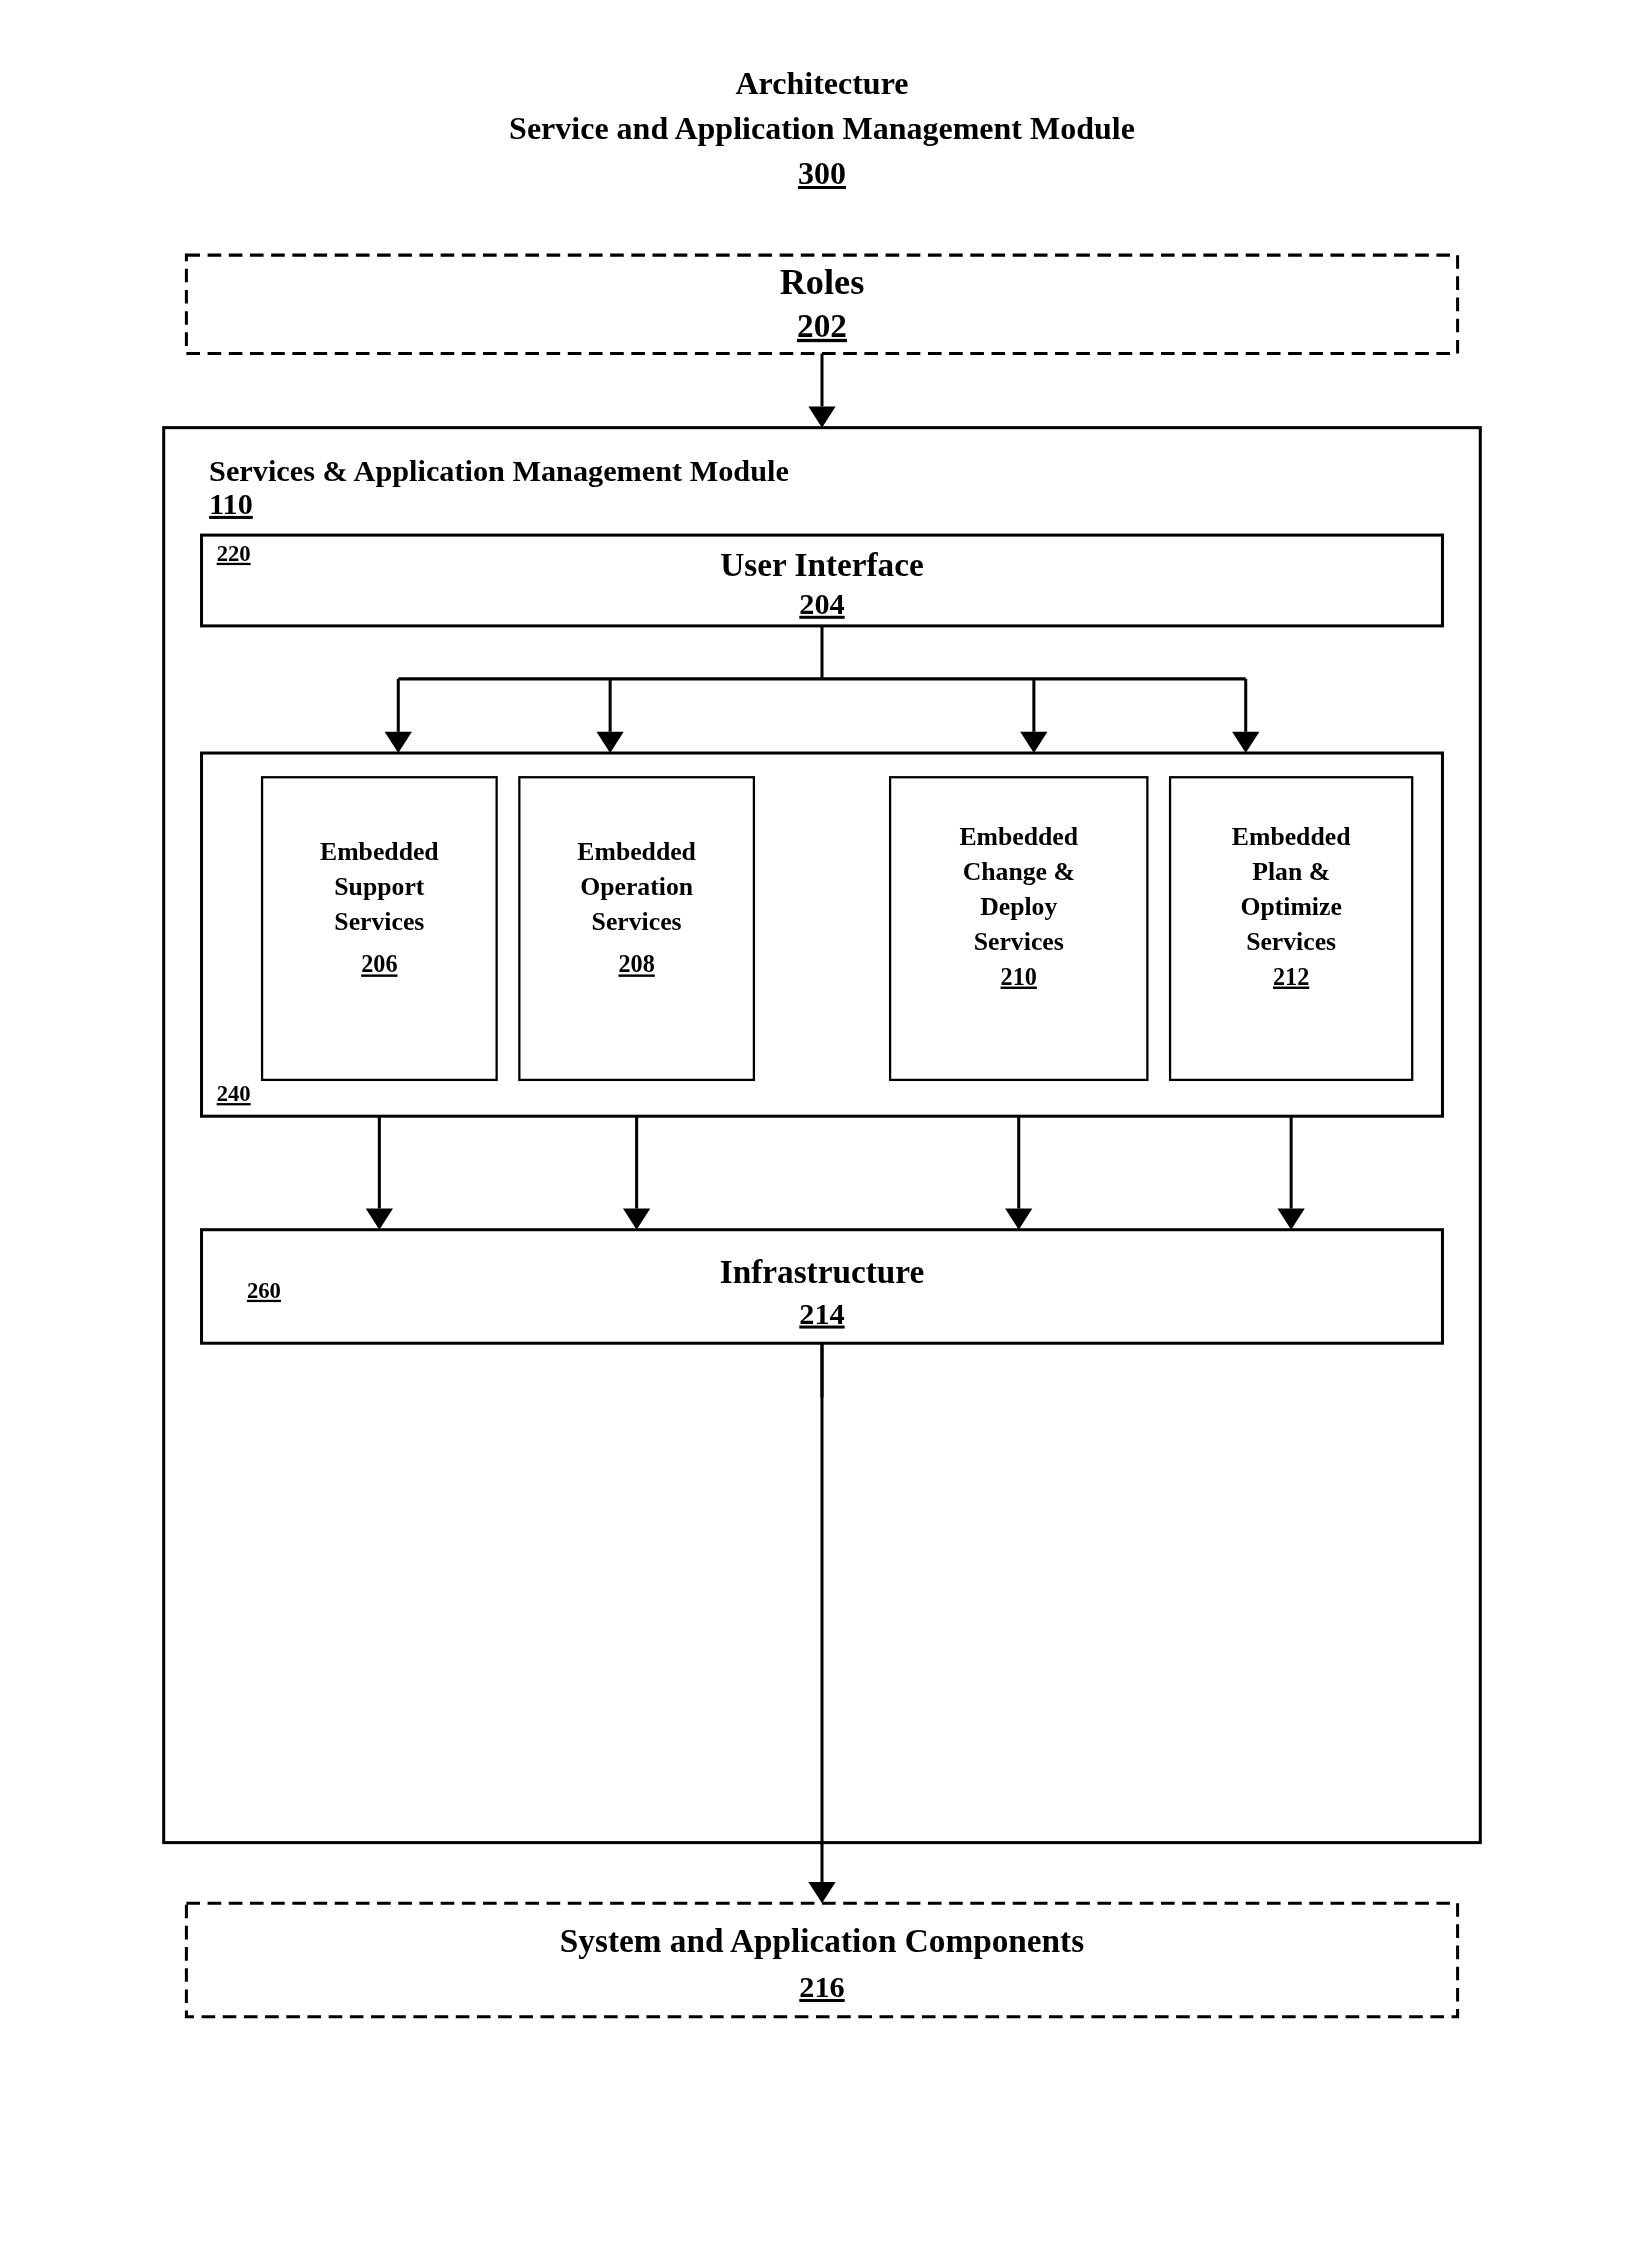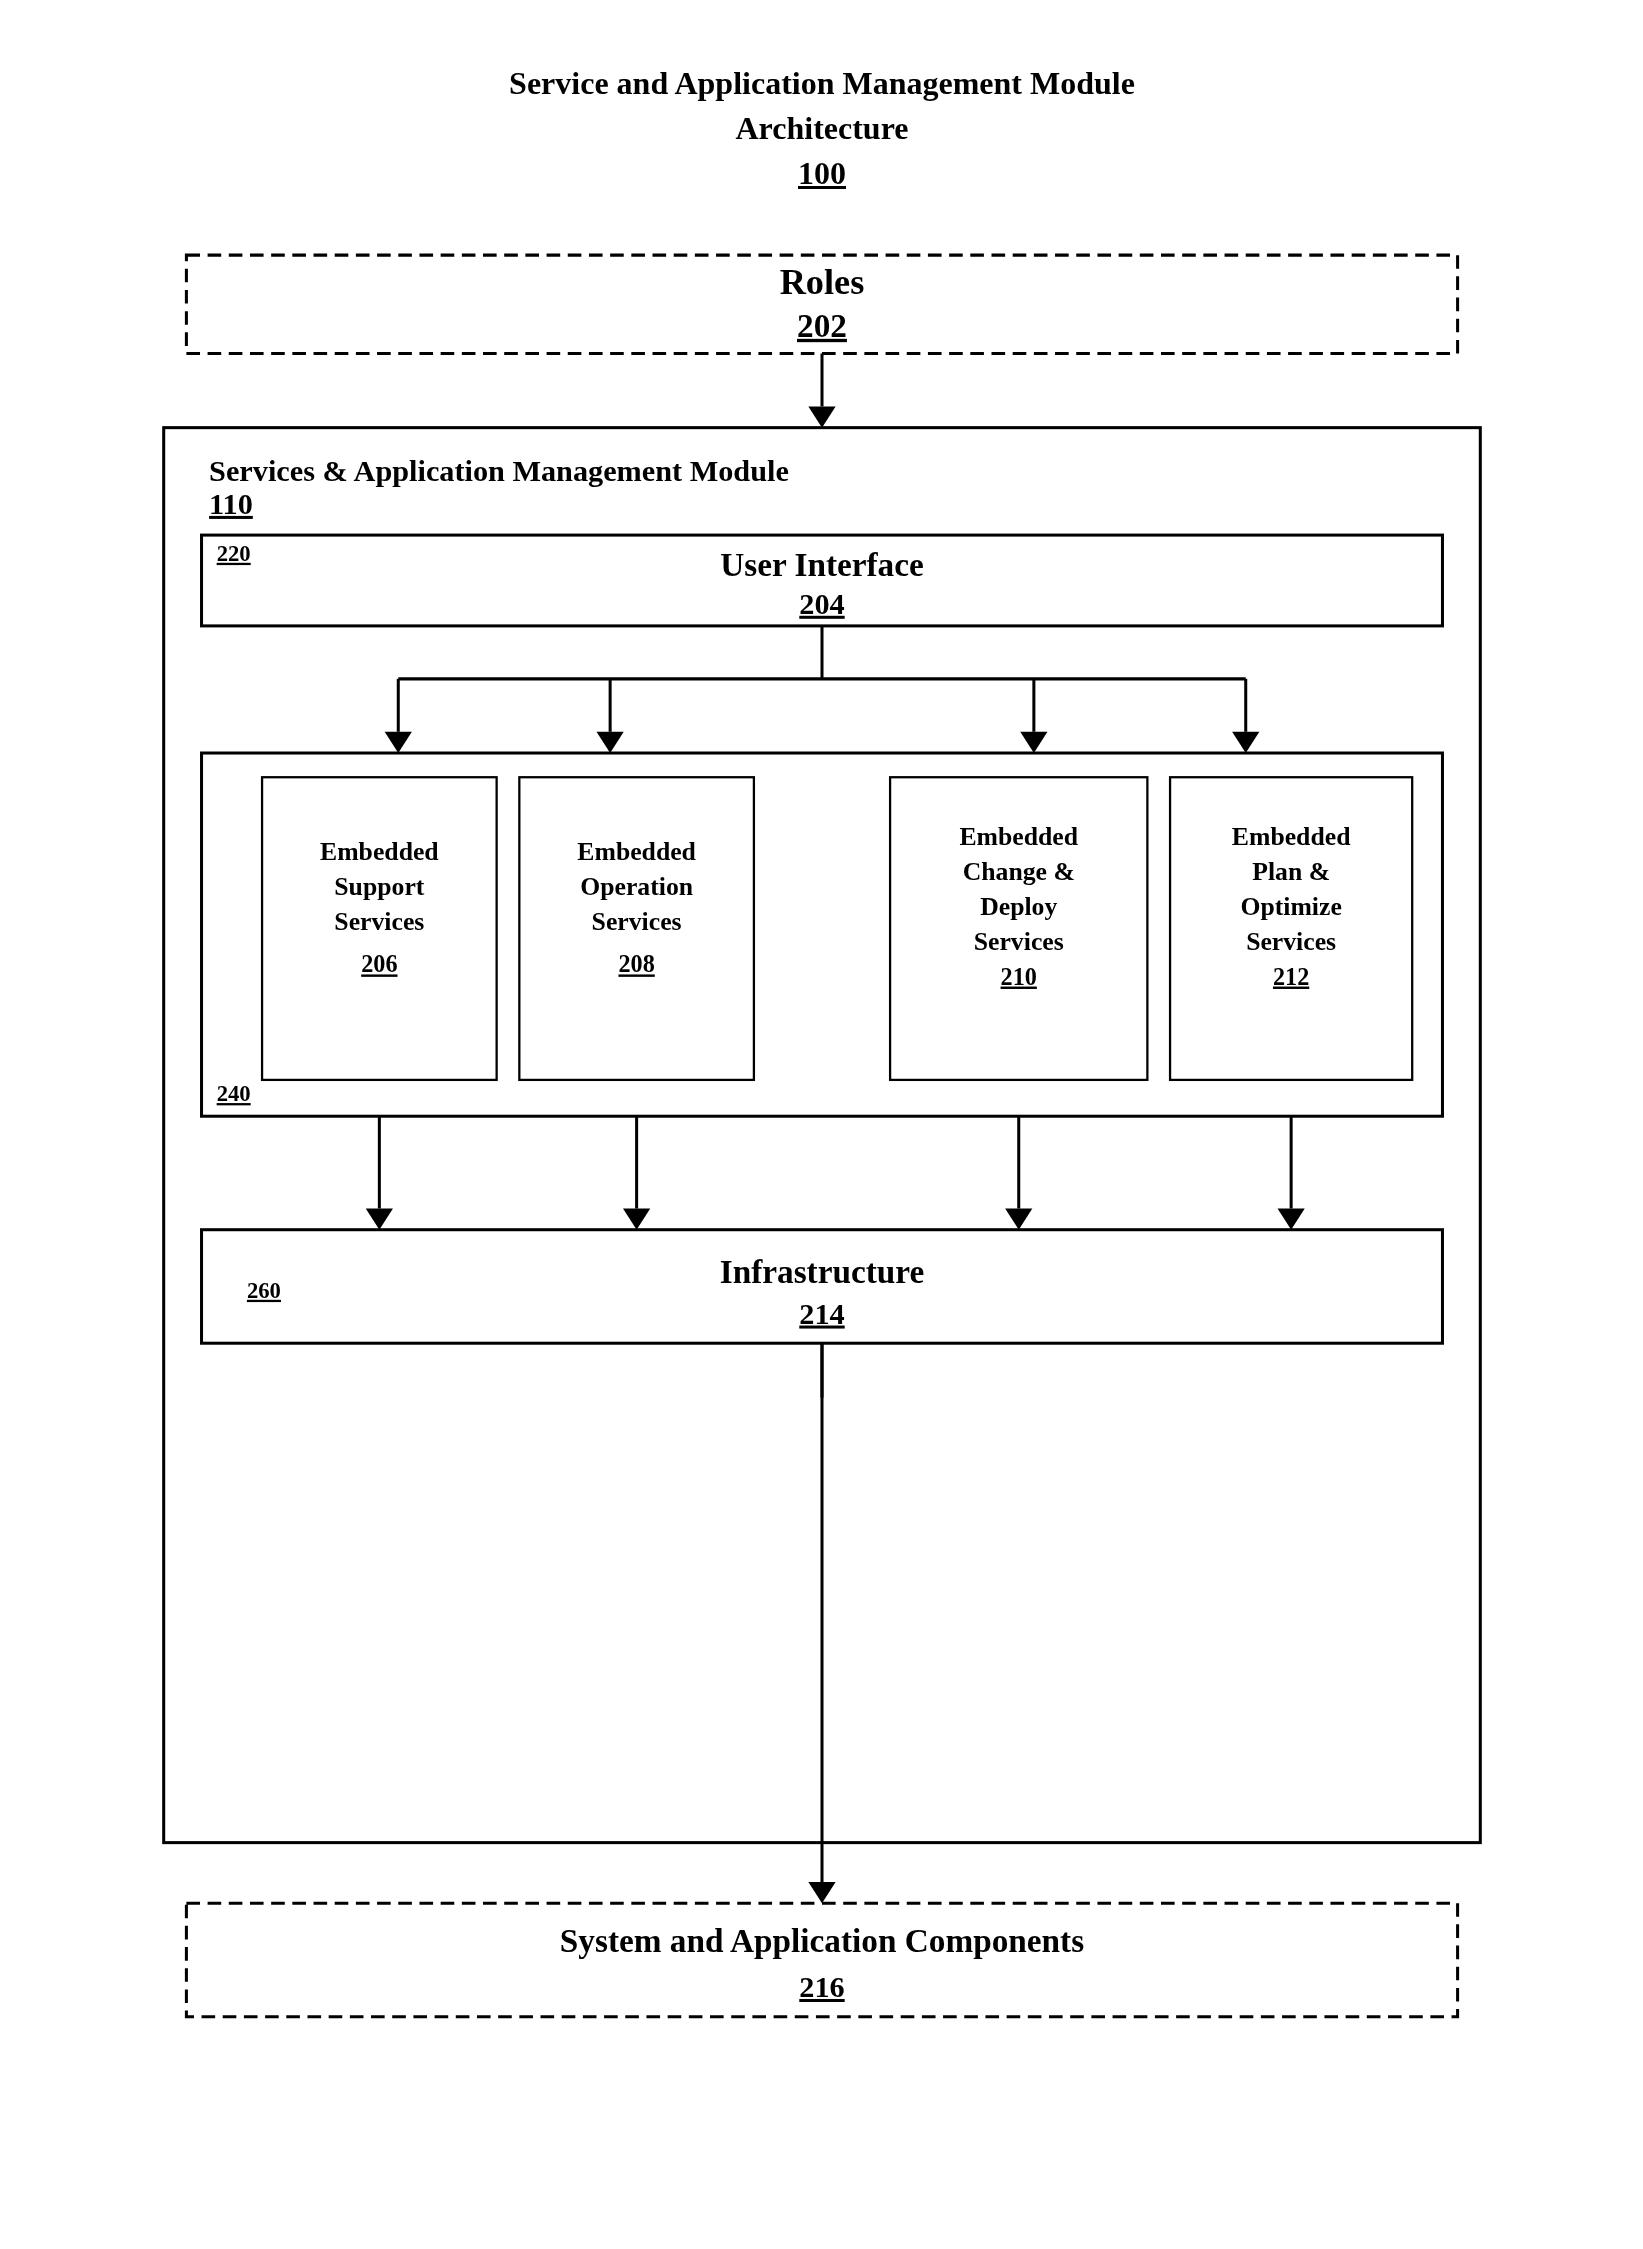--- a/index.html
+++ b/index.html
@@ -28,23 +28,23 @@
 
     
     .diagram-svg {
       width: 1362px;
     }
   </style>
 </head>
 <body>
 
 <div class="page-title">
+  <div>Architecture</div>
   <div>Service and Application Management Module</div>
-  <div>Architecture</div>
-  <div class="underline">100</div>
+  <div class="underline">300</div>
 </div>
 
 <svg class="diagram-svg" viewBox="0 0 1800 2600" xmlns="http://www.w3.org/2000/svg" style="font-family: 'Times New Roman', Times, serif;">
 
   <rect x="60" y="20" width="1680" height="130" fill="none" stroke="#000" stroke-width="4" stroke-dasharray="18,10"></rect>
   <text x="900" y="72" text-anchor="middle" font-size="48" font-weight="bold">Roles</text>
   <text x="900" y="128" text-anchor="middle" font-size="44" font-weight="bold" text-decoration="underline">202</text>
 
   <line x1="900" y1="150" x2="900" y2="220" stroke="#000" stroke-width="4"></line>
   <polygon points="900,248 882,220 918,220" fill="#000"></polygon>

